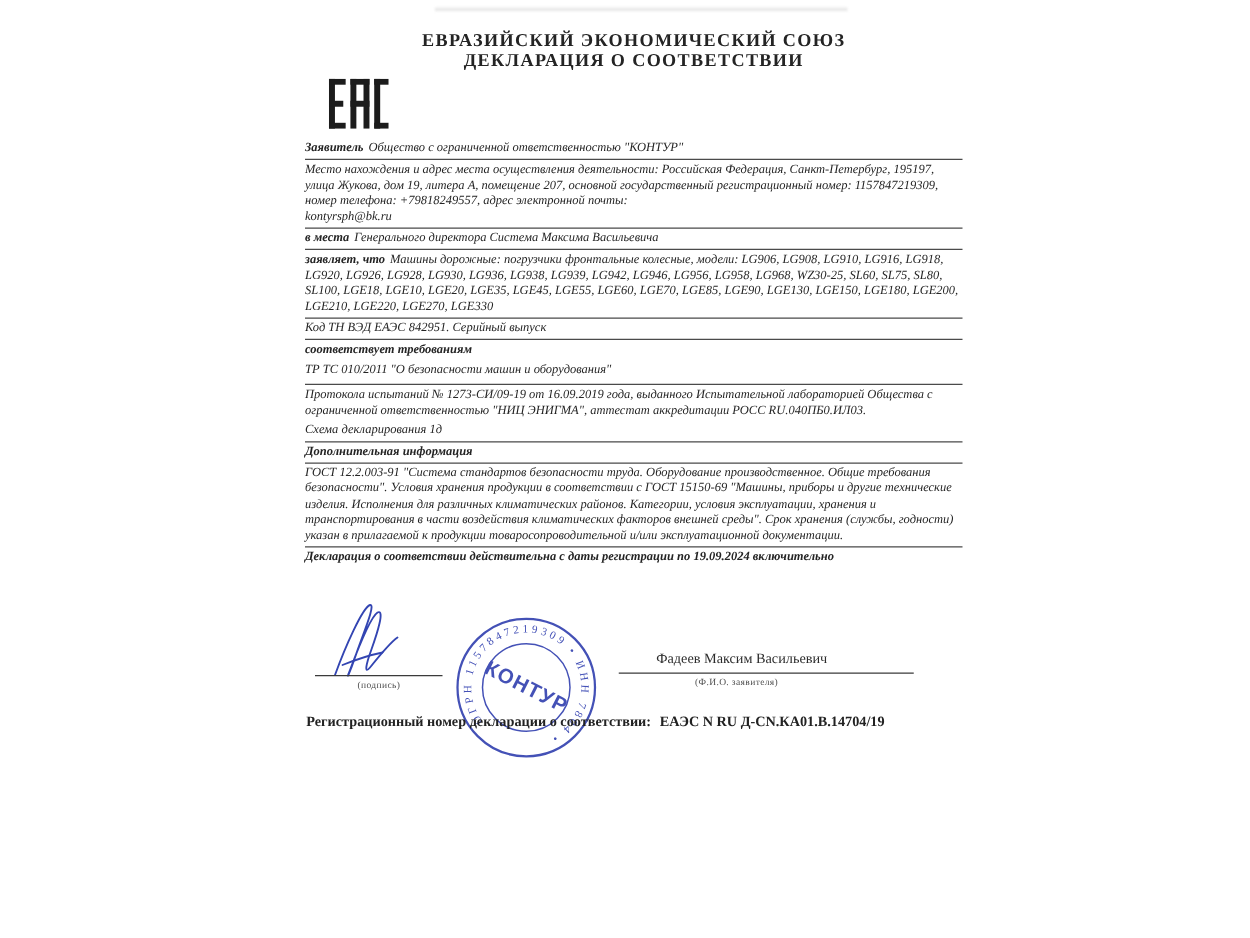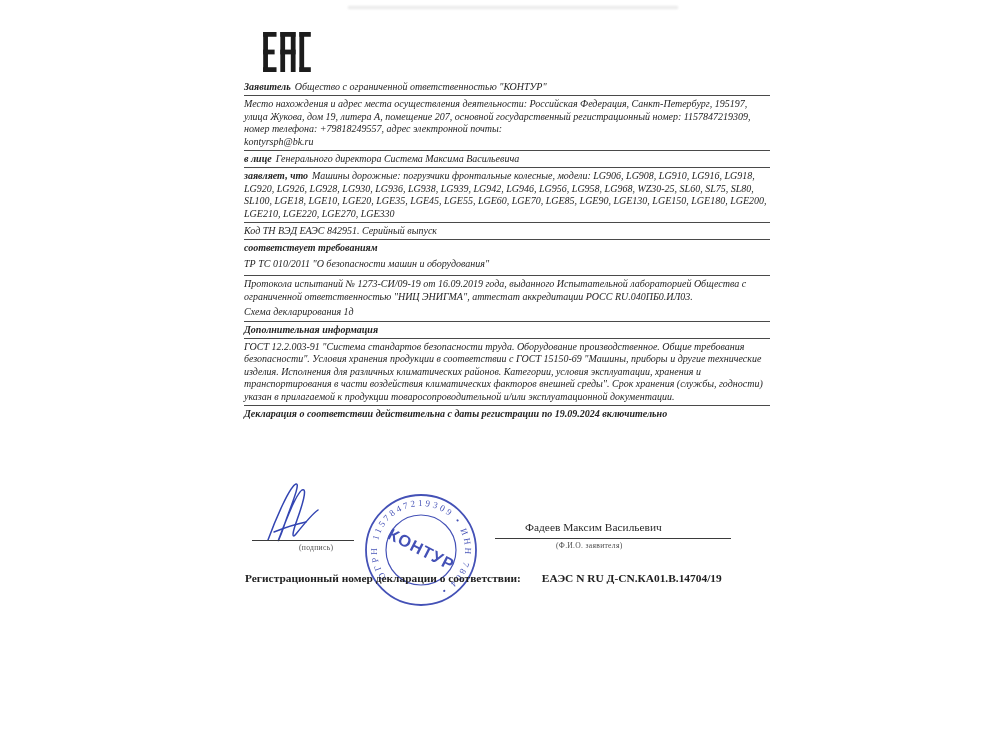--- a/index.html
+++ b/index.html
@@ -24,38 +24,42 @@
   .just{ text-align:justify; }
   .email{ display:block; }
   .gap-lg{ margin-top:4px; }
 
   
   .sig-area{ position:absolute; left:0; top:0; width:1000px; height:750px; pointer-events:none; }
   .sig-line{ position:absolute; border-bottom:1px solid #3b3b3b; }
   .sig-line.left{ left:252px; top:540px; width:102px; }
   .sig-line.right{ left:495px; top:538px; width:236px; }
   .sig-caption{ position:absolute; font-size:7.6px; color:#4d4d4d; letter-spacing:.3px; }
-  .sig-caption.left{ left:281px; top:543px;padding-left:18px; }
+  .sig-caption.left{ left:268px; top:543px;padding-left:18px; }
   .sig-caption.right{ left:556px; top:541px; }
   .sig-name{ position:absolute; left:525px; top:521px; font-size:11.4px; color:#2c2c2c; }
   .signature-svg{ position:absolute; left:260px; top:478px; }
   .stamp-svg{ position:absolute; left:362px; top:491px; opacity:.88; }
 
   .footer-line{ position:absolute; left:245px; font-size:11.4px; font-weight:bold; color:#222; }
-  .footer-line .val{ margin-left:21px; }
+  .footer-line .val{ margin-left:7px; }
   .fl-1{ top:572px; }
   .fl-2{ top:596px; }
 </style>
 </head>
 <body>
 
 <div class="page">
   <div class="scan-smudge"></div>
 
   <div class="doc-body">
+    <div class="doc-title">
+      <div>ЕВРАЗИЙСКИЙ ЭКОНОМИЧЕСКИЙ СОЮЗ</div>
+      <div>ДЕКЛАРАЦИЯ О СООТВЕТСТВИИ</div>
+    </div>
 
     <svg class="eac-logo" viewBox="0 0 50 42">
       <g fill="#1c1c1c">
         <rect x="0" y="0" width="5" height="42"></rect>
           <rect x="0" y="0" width="14" height="5"></rect>
         <rect x="0" y="18.5" width="12" height="5"></rect>
           <rect x="0" y="37" width="14" height="5"></rect>
         <rect x="18" y="0" width="5" height="42"></rect>
           <rect x="29" y="0" width="5" height="42"></rect>
         <rect x="18" y="0" width="16" height="5"></rect>
@@ -63,21 +67,21 @@
         <rect x="38" y="0" width="5" height="42"></rect>
           <rect x="38" y="0" width="12" height="5"></rect>
         <rect x="38" y="37" width="12" height="5"></rect>
       </g>
     </svg>
 
     <p class="sec rule"><span class="lbl">Заявитель</span><span>Общество с ограниченной ответственностью "КОНТУР"</span></p>
 
     <p class="sec rule"><span>Место нахождения и адрес места осуществления деятельности: Российская Федерация, Санкт-Петербург, 195197, улица Жукова, дом 19, литера А, помещение 207, основной государственный регистрационный номер: 1157847219309, номер телефона: +79818249557, адрес электронной почты:</span><span class="email">kontyrsph@bk.ru</span></p>
 
-    <p class="sec rule"><span class="lbl">в лице</span><span>Генерального директора Система Максима Васильевича</span></p>
+    <p class="sec rule"><span class="lbl">в места</span><span>Генерального директора Система Максима Васильевича</span></p>
 
     <p class="sec rule"><span class="lbl">заявляет, что</span><span>Машины дорожные: погрузчики фронтальные колесные,  модели: LG906, LG908, LG910, LG916, LG918, LG920, LG926, LG928, LG930, LG936, LG938, LG939, LG942, LG946, LG956, LG958, LG968, WZ30-25, SL60, SL75, SL80, SL100, LGE18, LGE10, LGE20, LGE35, LGE45, LGE55, LGE60, LGE70, LGE85, LGE90, LGE130, LGE150, LGE180, LGE200, LGE210, LGE220, LGE270, LGE330</span></p>
 
 
     <p class="sec rule">Код ТН ВЭД ЕАЭС 842951. Серийный выпуск</p>
 
     <p class="sec bold pad">соответствует требованиям</p>
 
     <p class="sec rule" style="padding-bottom:5px">ТР ТС 010/2011 "О безопасности машин и оборудования"</p>
 

